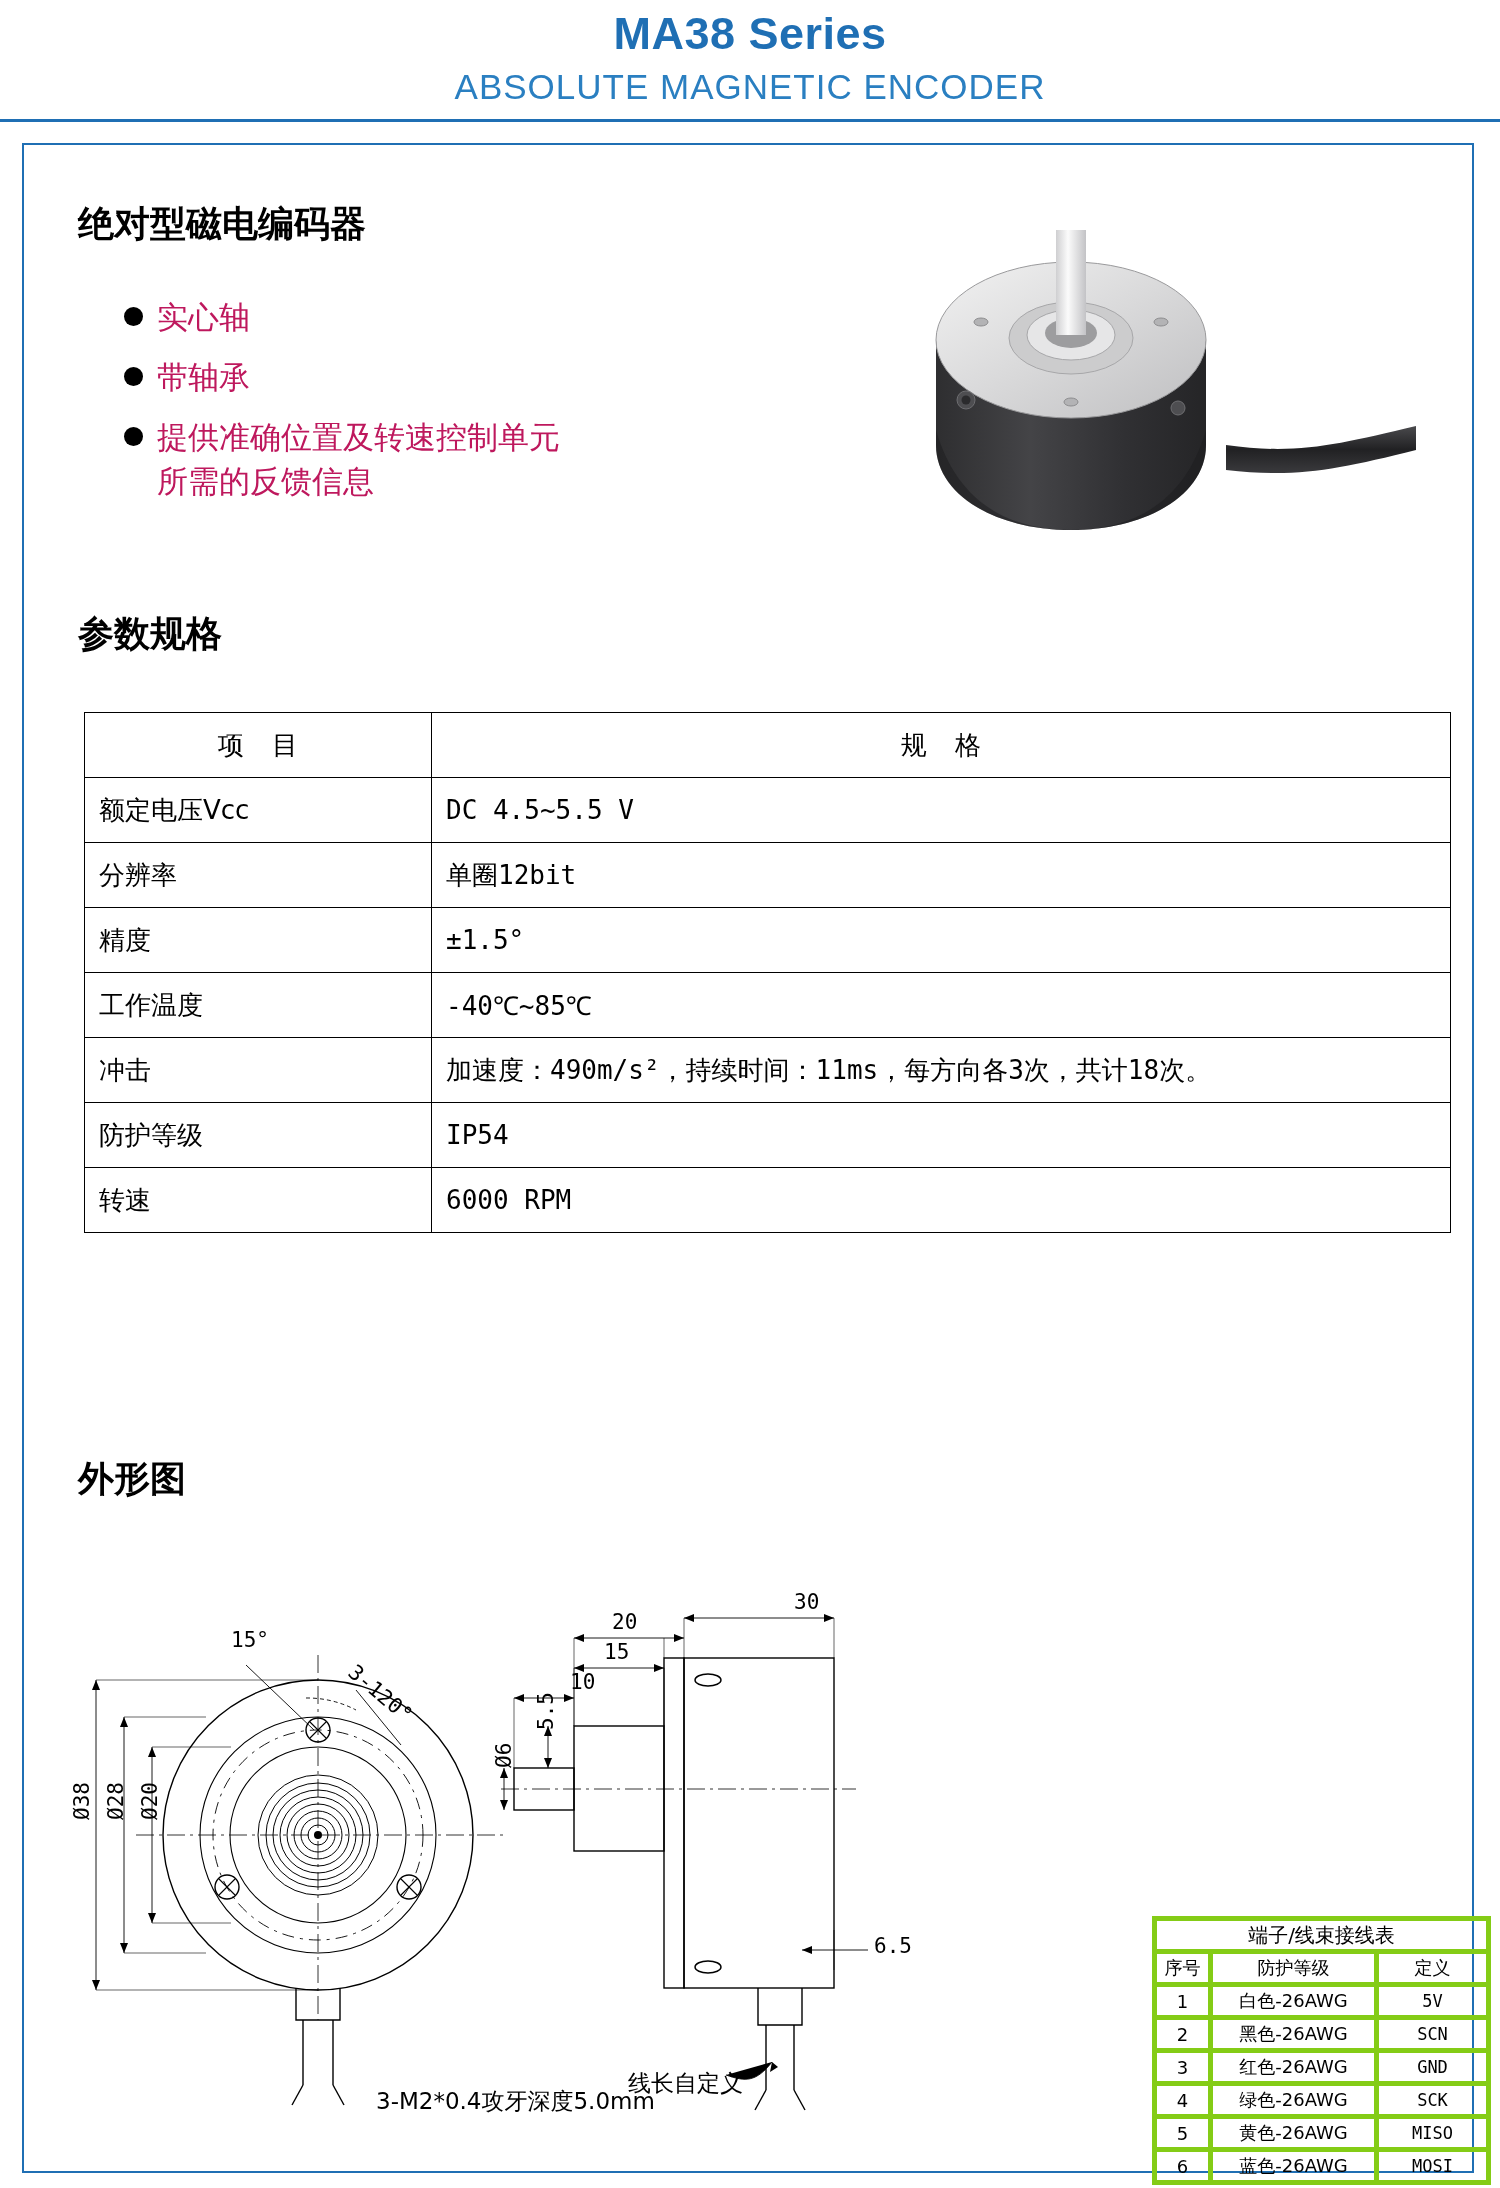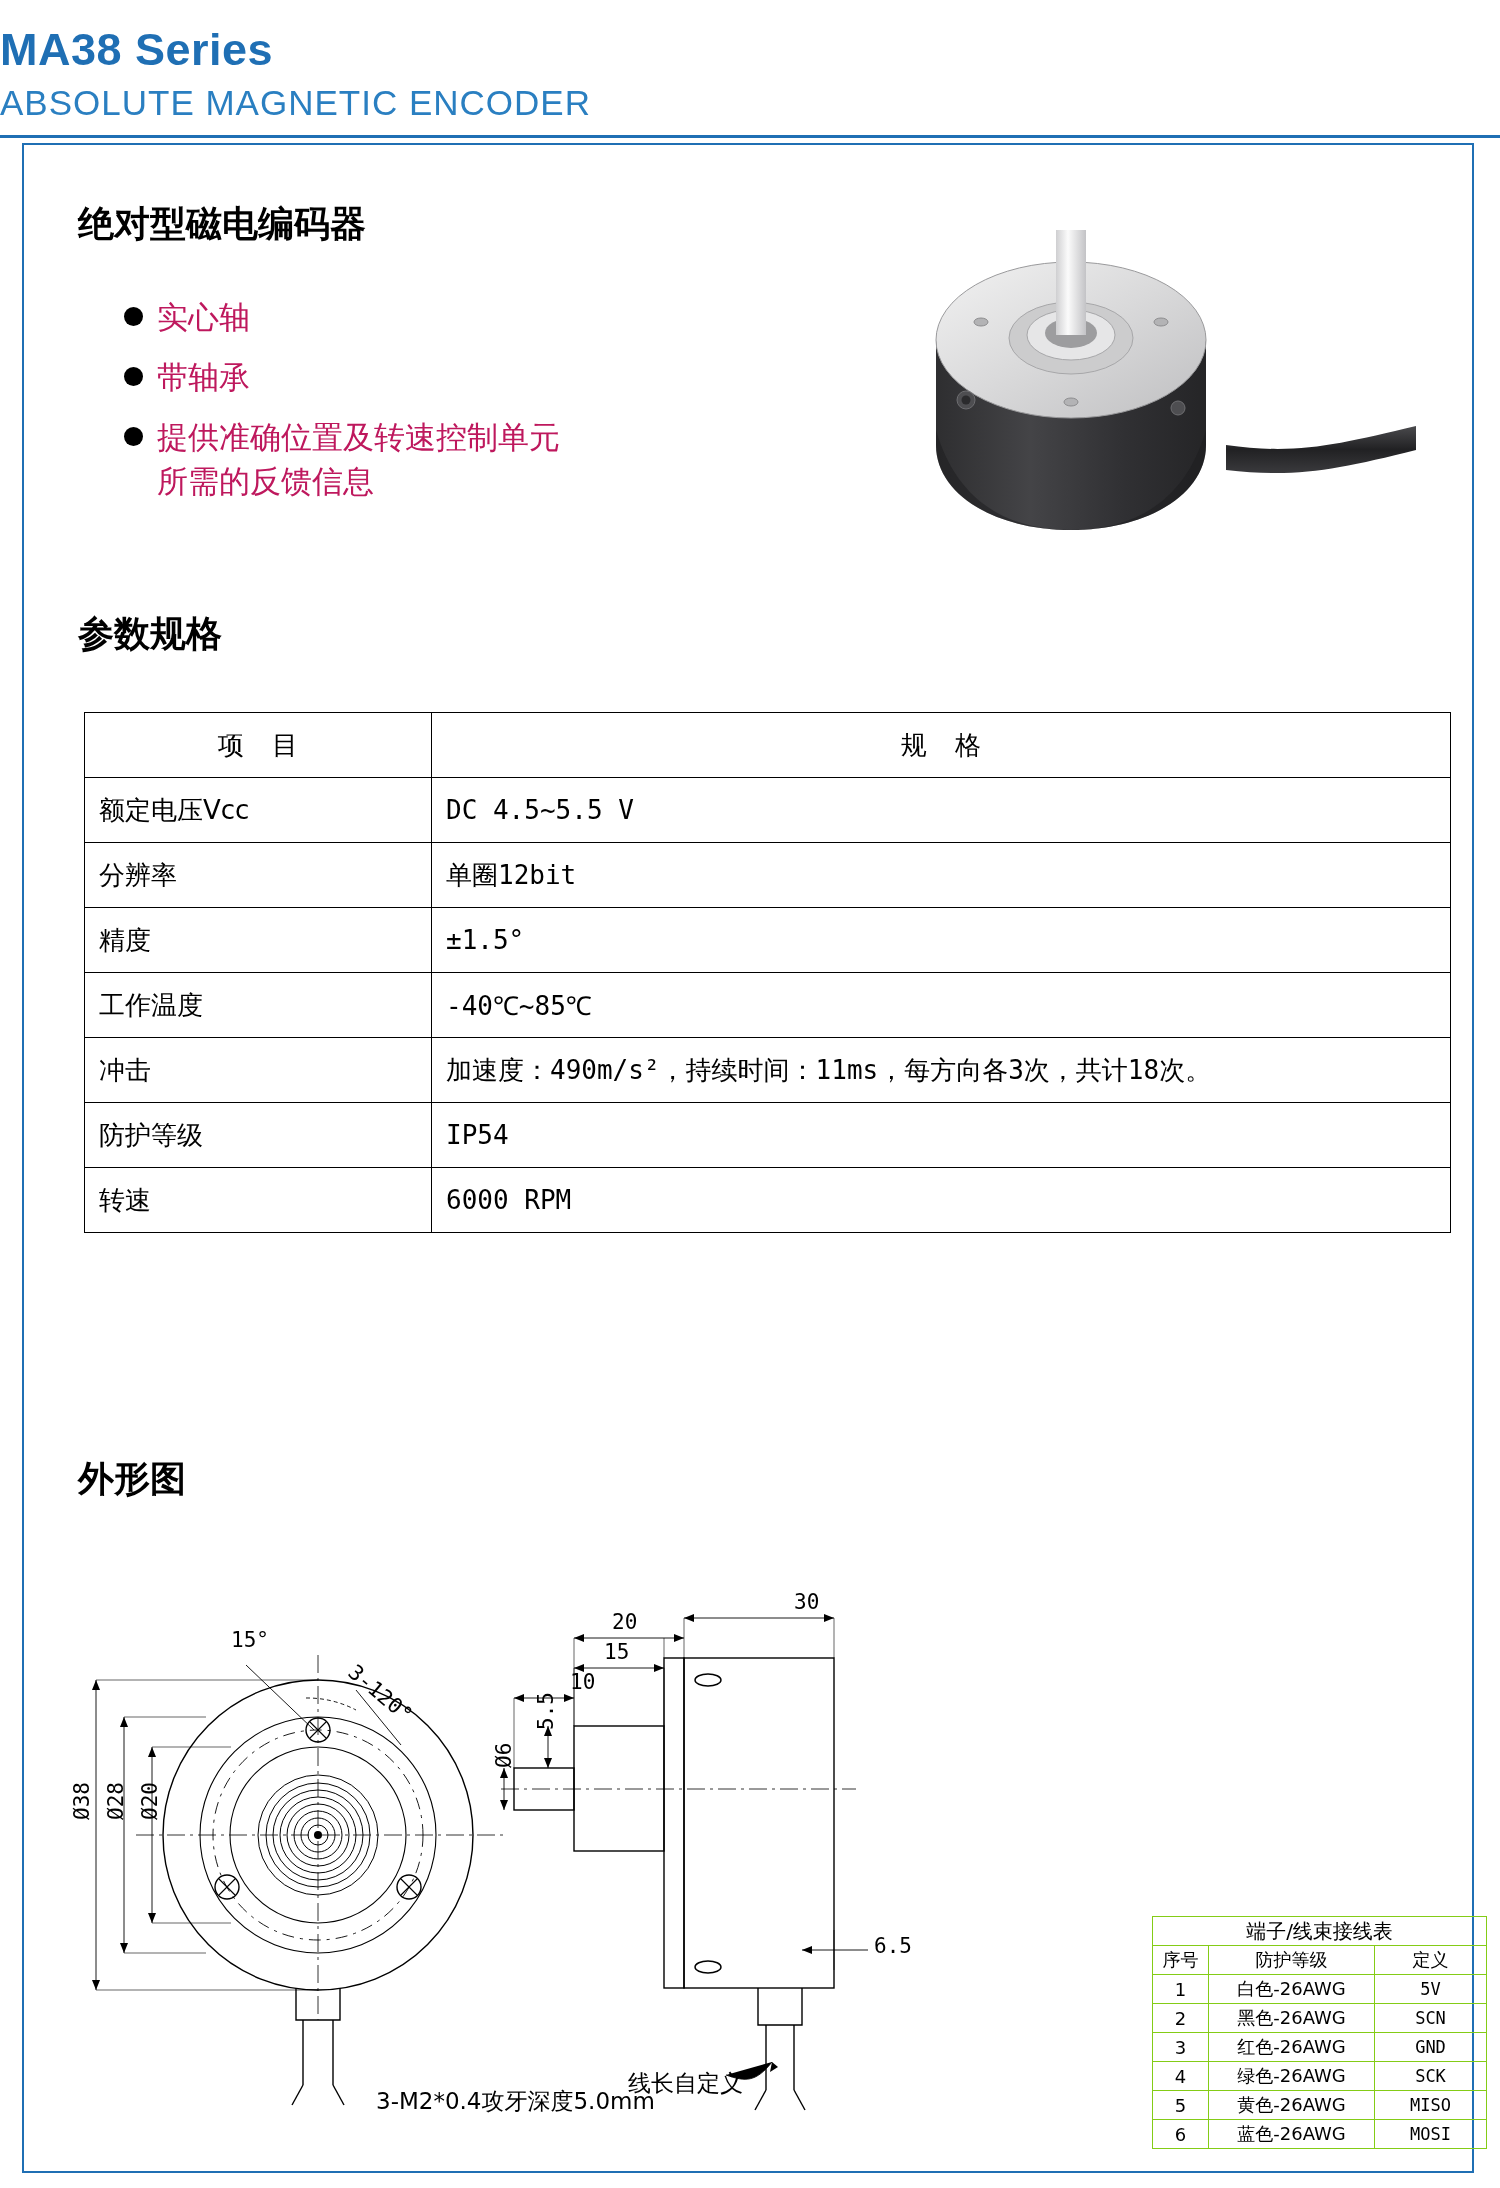--- a/index.html
+++ b/index.html
@@ -11,21 +11,22 @@
     width: 1500px;
     height: 2188px;
     font-family: "Liberation Sans", sans-serif;
     color: #000;
     position: relative;
     overflow: hidden;
   }
 
   
   .header {
-    padding-top: 24px;
+    text-align: center;
+    padding-top: 8px;
   }
   .header .title {
     font-family: "Liberation Sans", sans-serif;
     font-size: 45px;
     font-weight: bold;
     color: #1f6fb4;
     letter-spacing: 0.5px;
     line-height: 1.15;
   }
   .header .subtitle {
@@ -168,21 +169,21 @@
   
   .wire-table {
     position: absolute;
     left: 1136px;
     top: 1916px;
     width: 334px;
     border-collapse: collapse;
     table-layout: fixed;
   }
   .wire-table td, .wire-table th {
-    border: 1px solid #84cc16;
+    border: 5px solid #84cc16;
     font-family: "DejaVu Sans", sans-serif;
     font-size: 18px;
     text-align: center;
     height: 28px;
     padding: 0;
     font-weight: normal;
     color: #000;
   }
   .wire-table .wt-title {
     font-size: 20px;

